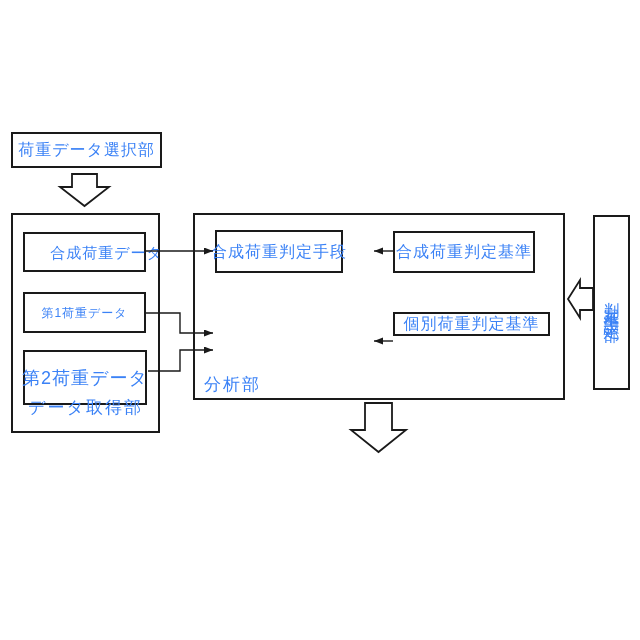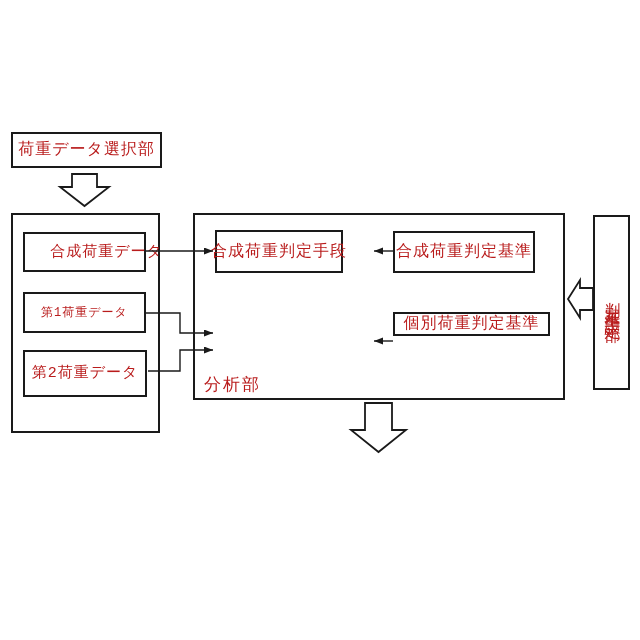--- a/index.html
+++ b/index.html
@@ -1,19 +1,19 @@
 <!DOCTYPE html>
 <html><head>
 <meta charset="utf-8">
 <style>
   html,body{margin:0;padding:0;background:#fff;}
   .canvas{
     position:relative;width:640px;height:640px;background:#ffffff;
-    font-family:Liberation Mono, monospace;
-    color:#b91c1c;overflow:hidden;
+    font-family:Liberation Sans, sans-serif;
+    color:#3b82f6;overflow:hidden;
   }
   .box{
     position:absolute;border:2px solid #1a1a1a;background:#ffffff;
     display:flex;align-items:center;justify-content:center;
     font-size:16px;line-height:1;letter-spacing:1px;white-space:nowrap;
     box-sizing:border-box;
   }
   .container-box{
     position:absolute;border:2px solid #1a1a1a;background:#ffffff;
     box-sizing:border-box;
@@ -43,24 +43,27 @@
   <div class="container-box" style="left:11px;top:213px;width:149px;height:220px;"></div>
 
   <div class="box" style="left:23px;top:232px;width:123px;height:40px;font-size:15px;padding-left:44px;">
     <span>合成荷重データ</span>
   </div>
 
   <div class="box" style="left:23px;top:292px;width:123px;height:41px;font-size:12px;">
     <span>第1荷重データ</span>
   </div>
 
-  <div class="box" style="left:23px;top:350px;width:124px;height:47px;font-size:15px;text-align:center;">
+  <div class="box" style="left:23px;top:350px;width:124px;height:55px;font-size:18px;text-align:center;">
     <span>第2荷重データ</span>
   </div>
 
+  <div class="acq-label-wrap">
+    <span>データ取得部</span>
+  </div>
 
   <div class="container-box" style="left:193px;top:213px;width:372px;height:187px;"></div>
 
   <div class="box" style="left:215px;top:230px;width:128px;height:43px;">
     <span>合成荷重判定手段</span>
   </div>
 
   <div class="box" style="left:393px;top:231px;width:142px;height:42px;">
     <span>合成荷重判定基準</span>
   </div>

